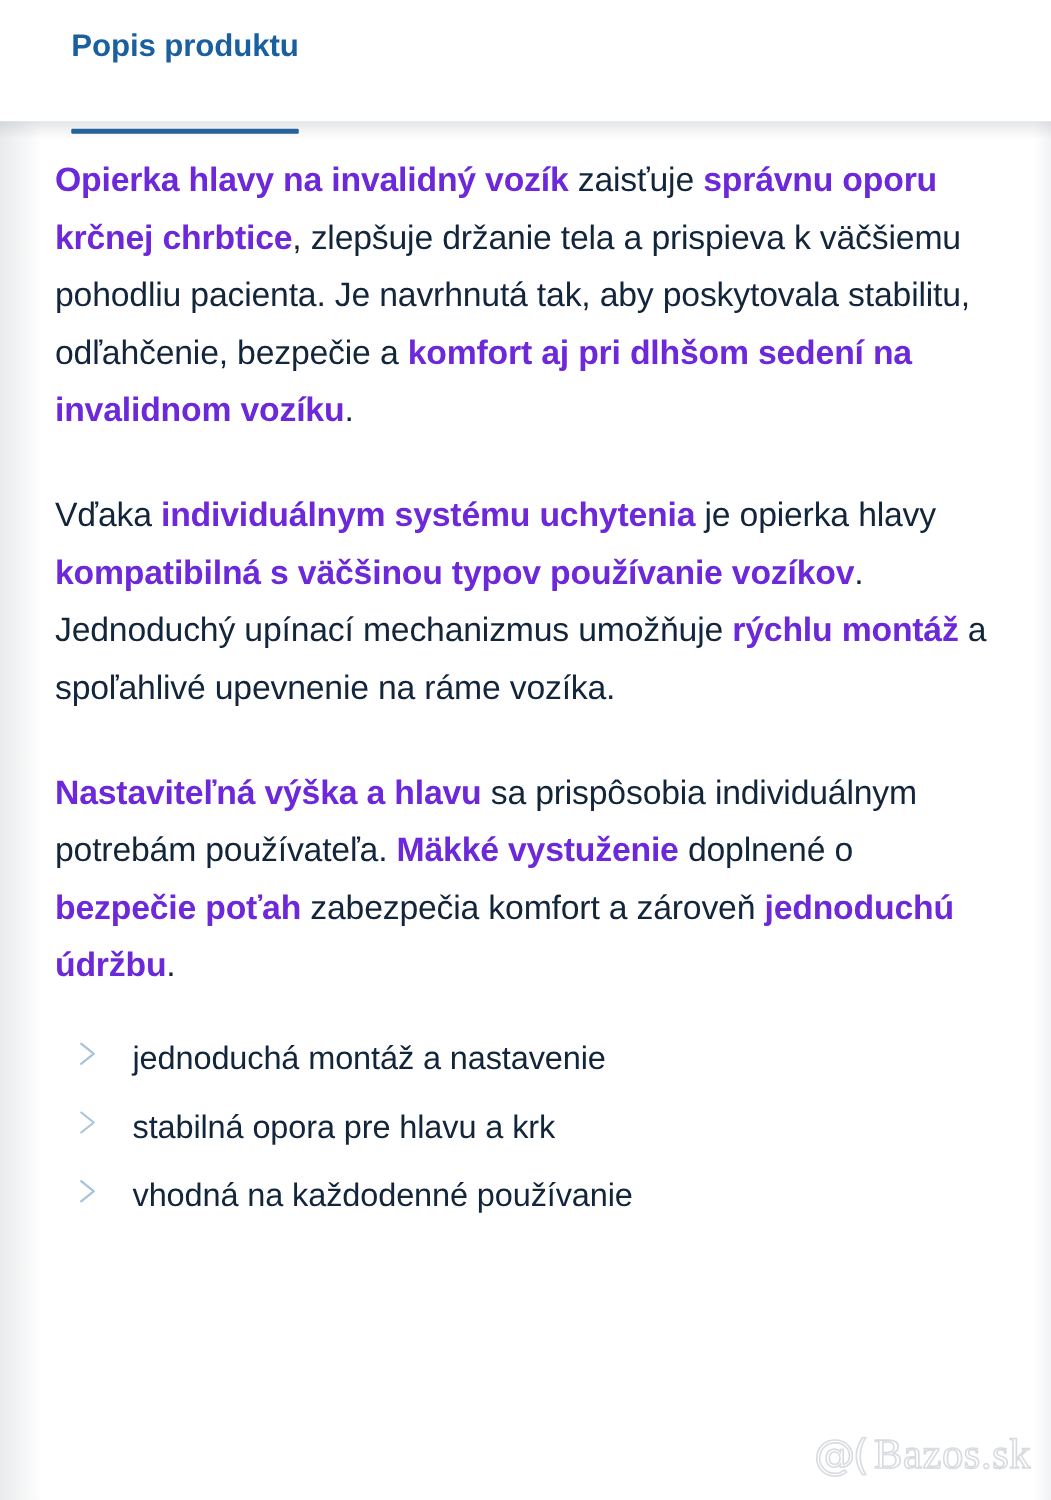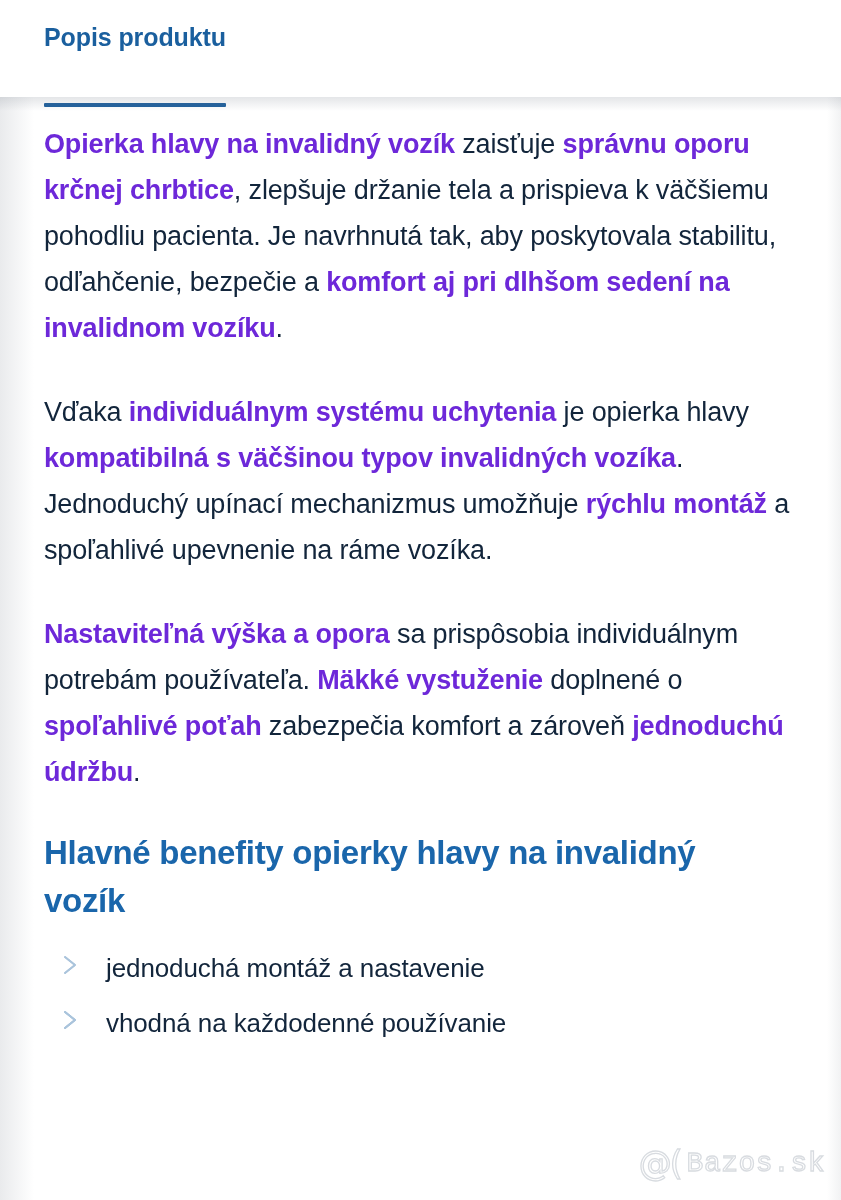--- a/index.html
+++ b/index.html
@@ -30,20 +30,21 @@
     background: #ffffff;
     box-sizing: border-box;
   }
   .tab-header-inner {
     padding: 22px 0 0 44px;
   }
   .tab-item {
     display: inline-block;
     position: relative;
     padding-bottom: 57px;
+    margin-left: 13px;
   }
   .tab-label {
     display: block;
     font-size: 25px;
     line-height: 30px;
     font-weight: 700;
     color: #1a5f9e;
     letter-spacing: -0.1px;
     white-space: nowrap;
   }
@@ -166,27 +167,27 @@
   }
   .watermark .wm-mark {
     font-size: 33px;
     line-height: 36px;
     color: transparent;
     -webkit-text-stroke: 1.3px #d4d8dd;
     font-family: "DejaVu Sans", sans-serif;
     letter-spacing: -2px;
   }
   .watermark .wm-text {
-    font-size: 28px;
+    font-size: 34px;
     line-height: 36px;
     font-weight: 400;
     color: transparent;
     -webkit-text-stroke: 1.3px #d4d8dd;
     letter-spacing: 0.5px;
-    font-family: Liberation Mono, monospace;
+    font-family: Liberation Serif, serif;
   }
 </style>
 </head>
 <body>
 
 <div class="screen">
 
   <div class="tab-header">
     <div class="tab-header-inner">
       <div class="tab-item">
@@ -195,41 +196,40 @@
       </div>
     </div>
   </div>
   <div class="header-shadow"></div>
   <div class="left-vignette"></div>
   <div class="right-vignette"></div>
 
   <div class="content">
 
     <p class="para"><b>Opierka hlavy na invalidný vozík</b><span> zaisťuje </span><b>správnu oporu krčnej chrbtice</b><span>, zlepšuje držanie tela a prispieva k väčšiemu pohodliu pacienta. Je navrhnutá tak, aby poskytovala stabilitu, odľahčenie, bezpečie a </span><b>komfort aj pri dlhšom sedení na invalidnom vozíku</b><span>.</span></p>
-    <p class="para"><span>Vďaka </span><b>individuálnym systému uchytenia</b><span> je opierka hlavy </span><b>kompatibilná s väčšinou typov invalidných vozíka</b><span>. Jednoduchý upínací mechanizmus umožňuje </span><b>rýchlu montáž</b><span> a spoľahlivé upevnenie na ráme vozíka.</span></p>
-    <p class="para"><b>Nastaviteľná výška a opora</b><span> sa prispôsobia individuálnym potrebám používateľa. </span><b>Mäkké vystuženie</b><span> doplnené o </span><b>spoľahlivé poťah</b><span> zabezpečia komfort a zároveň </span><b>jednoduchú údržbu</b><span>.</span></p>
-
-    <h2 class="section-heading">Hlavné benefity opierky hlavy na invalidný vozík</h2>
+    <p class="para"><span>Vďaka </span><b>individuálnym systému uchytenia</b><span> je opierka hlavy </span><b>kompatibilná s väčšinou typov používanie vozíkov</b><span>. Jednoduchý upínací mechanizmus umožňuje </span><b>rýchlu montáž</b><span> a spoľahlivé upevnenie na ráme vozíka.</span></p>
+    <p class="para"><b>Nastaviteľná výška a hlavu</b><span> sa prispôsobia individuálnym potrebám používateľa. </span><b>Mäkké vystuženie</b><span> doplnené o </span><b>bezpečie poťah</b><span> zabezpečia komfort a zároveň </span><b>jednoduchú údržbu</b><span>.</span></p>
+
 
     <ul class="benefits">
         <li><span class="chev">
             <svg width="22" height="34" viewBox="0 0 22 34" aria-hidden="true">
               <path d="M5 9 L15 17 L5 25" fill="none" stroke="currentColor" stroke-width="1.7" stroke-linecap="round" stroke-linejoin="round"></path>
             </svg>
           </span></li>
         <li><span class="chev">
             <svg width="22" height="34" viewBox="0 0 22 34" aria-hidden="true">
               <path d="M5 9 L15 17 L5 25" fill="none" stroke="currentColor" stroke-width="1.7" stroke-linecap="round" stroke-linejoin="round"></path>
             </svg>
           </span><span>jednoduchá montáž a nastavenie</span></li>
         <li><span class="chev">
             <svg width="22" height="34" viewBox="0 0 22 34" aria-hidden="true">
               <path d="M5 9 L15 17 L5 25" fill="none" stroke="currentColor" stroke-width="1.7" stroke-linecap="round" stroke-linejoin="round"></path>
             </svg>
-          </span></li>
+          </span><span>stabilná opora pre hlavu a krk</span></li>
         <li><span class="chev">
             <svg width="22" height="34" viewBox="0 0 22 34" aria-hidden="true">
               <path d="M5 9 L15 17 L5 25" fill="none" stroke="currentColor" stroke-width="1.7" stroke-linecap="round" stroke-linejoin="round"></path>
             </svg>
           </span></li>
         <li><span class="chev">
             <svg width="22" height="34" viewBox="0 0 22 34" aria-hidden="true">
               <path d="M5 9 L15 17 L5 25" fill="none" stroke="currentColor" stroke-width="1.7" stroke-linecap="round" stroke-linejoin="round"></path>
             </svg>
           </span><span>vhodná na každodenné používanie</span></li>

